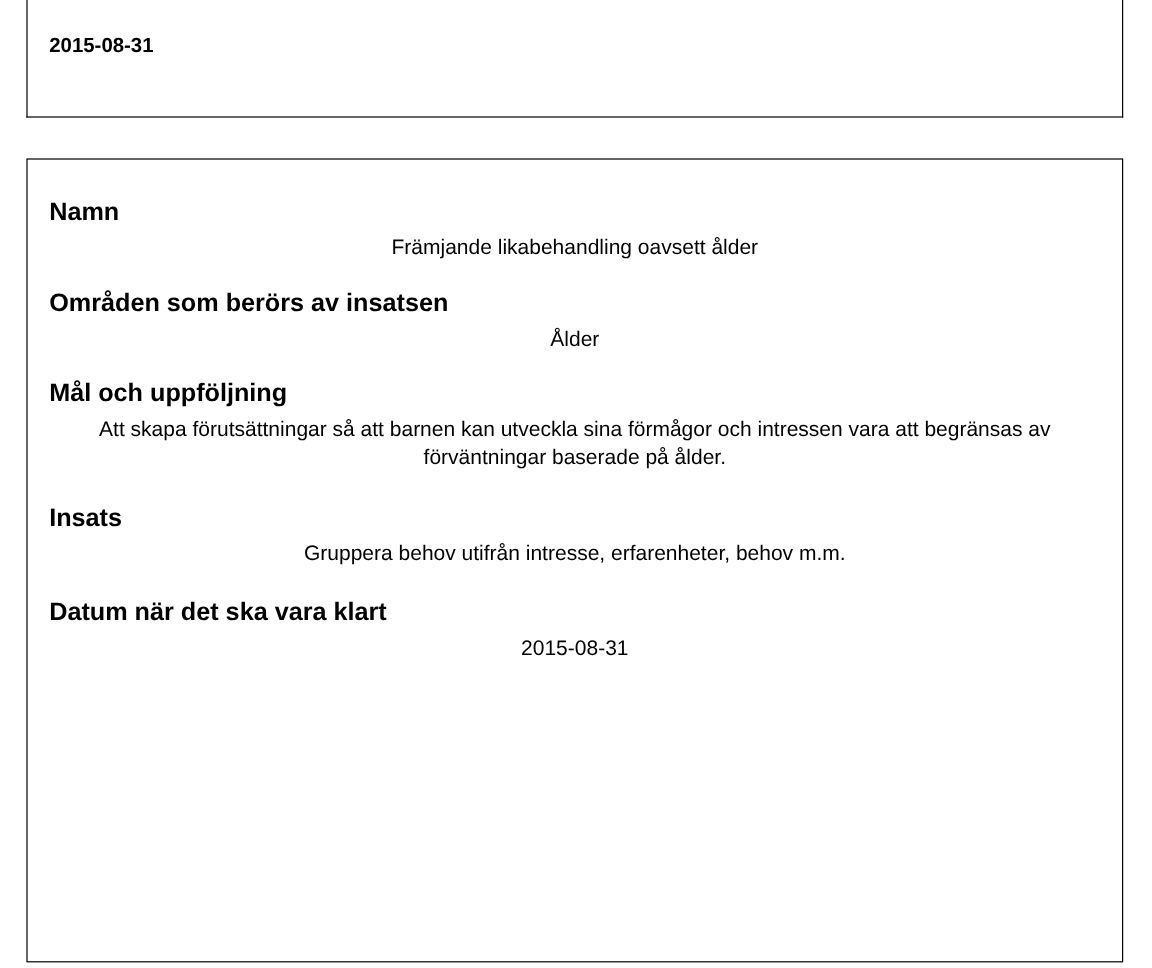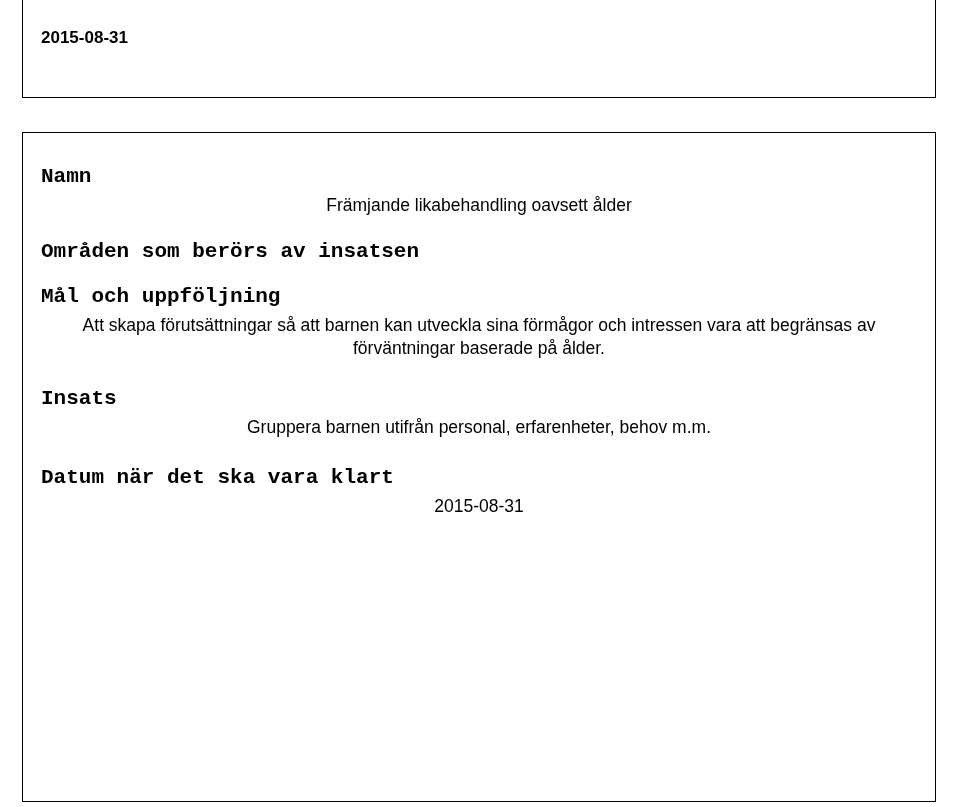--- a/index.html
+++ b/index.html
@@ -41,21 +41,20 @@
   }
   .date-top {
     font-size: 17px;
     font-weight: bold;
   }
   .section-heading {
     font-size: 21px;
     font-weight: bold;
     margin-top: 0;
     margin-bottom: 6px;
-    font-family: Liberation Mono, monospace;
   }
   .body-line {
     font-size: 17.5px;
     margin-bottom: 4px;
     line-height: 1.35;
     text-align: center;
   }
   .block {
     margin-bottom: 26px;
   }
@@ -74,30 +73,31 @@
 
   <div class="box box-main">
 
     <div class="block tight">
       <div class="section-heading">Namn</div>
       <div class="body-line">Främjande likabehandling oavsett ålder</div>
     </div>
 
     <div class="block tight">
       <div class="section-heading">Områden som berörs av insatsen</div>
+      <div class="body-line">Ålder</div>
     </div>
 
     <div class="block">
       <div class="section-heading">Mål och uppföljning</div>
       <div class="body-line">Att skapa förutsättningar så att barnen kan utveckla sina förmågor och intressen vara att begränsas av förväntningar baserade på ålder.</div>
     </div>
 
     <div class="block">
       <div class="section-heading">Insats</div>
-      <div class="body-line">Gruppera barnen utifrån personal, erfarenheter, behov m.m.</div>
+      <div class="body-line">Gruppera behov utifrån intresse, erfarenheter, behov m.m.</div>
     </div>
 
     <div class="block">
     </div>
 
     <div class="block">
       <div class="section-heading">Datum när det ska vara klart</div>
       <div class="body-line">2015-08-31</div>
     </div>
 

